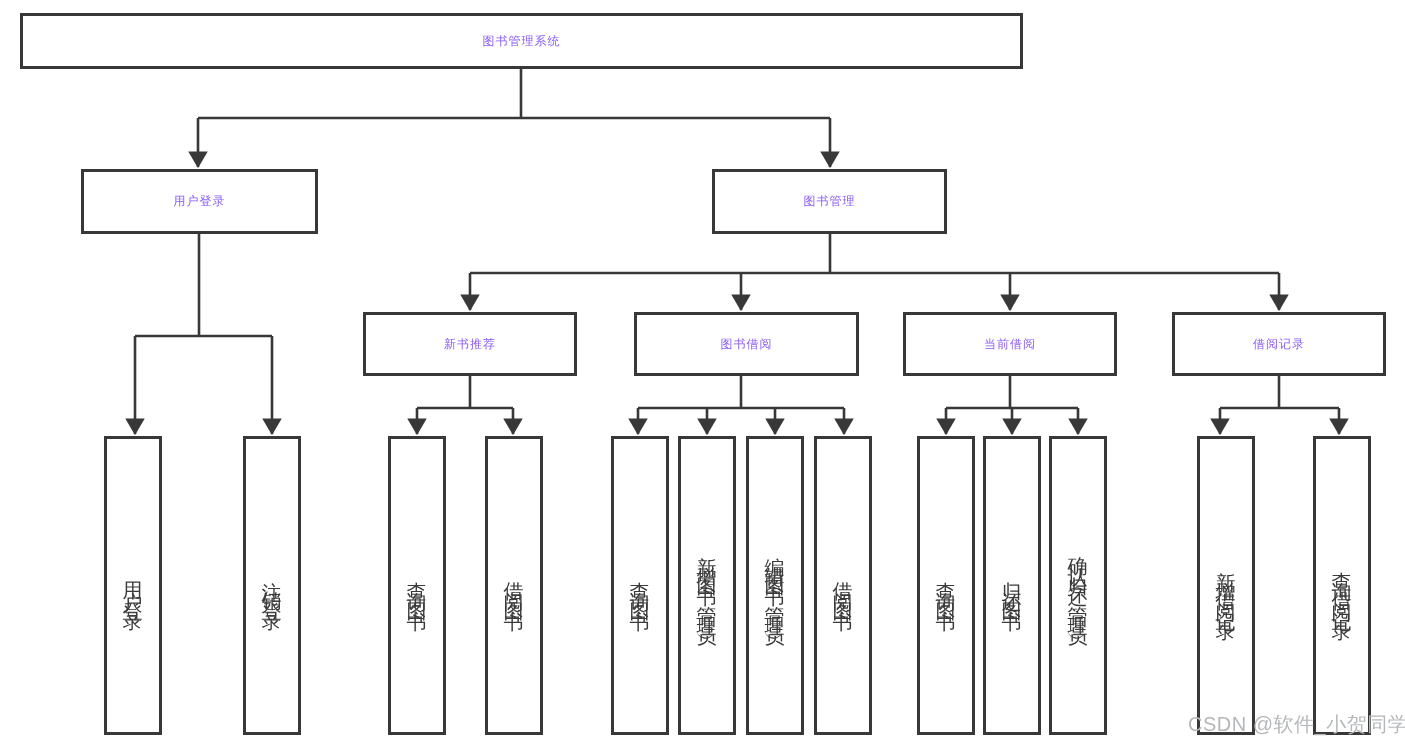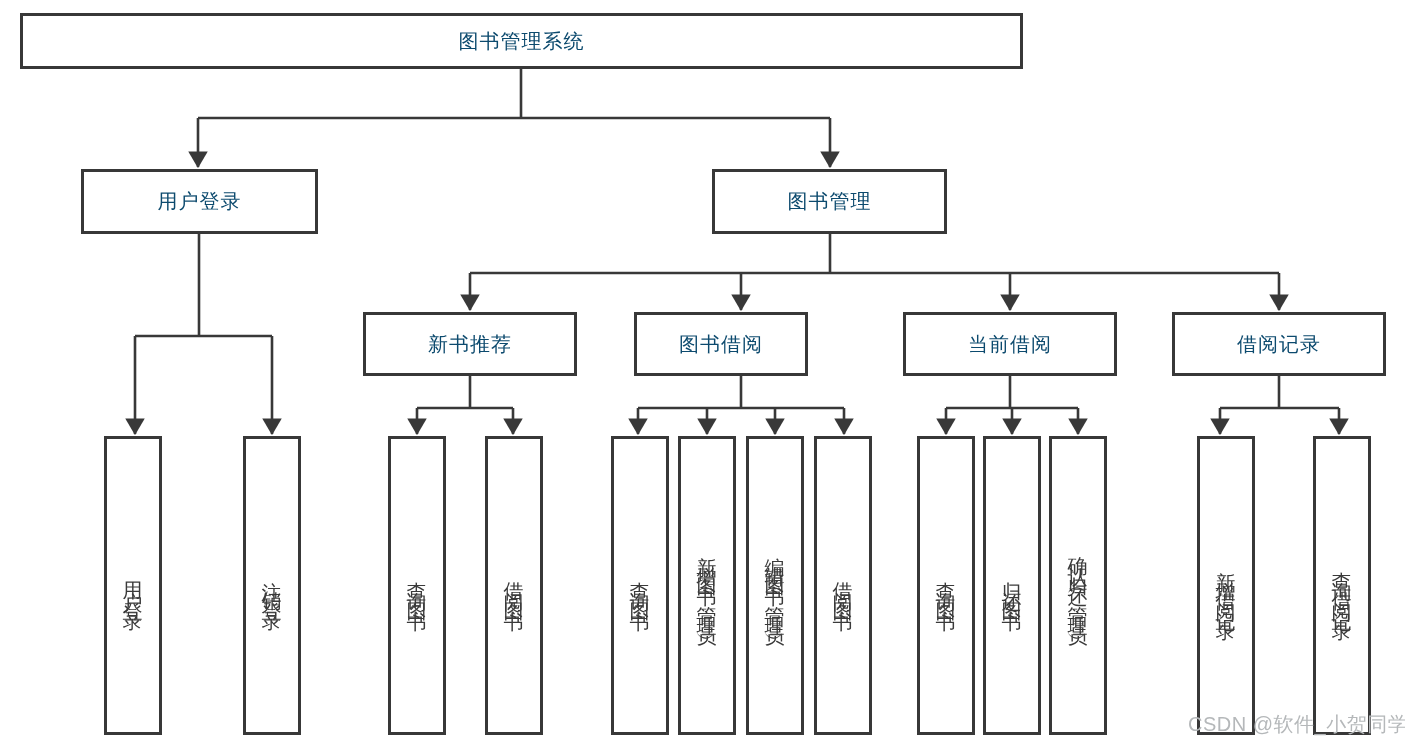--- a/index.html
+++ b/index.html
@@ -5,21 +5,21 @@
   html,body{margin:0;padding:0;background:#ffffff;}
   .canvas{
     position:relative;width:1405px;height:747px;background:#ffffff;overflow:hidden;
     font-family:"Liberation Sans","DejaVu Sans",sans-serif;color:#3a3a3a;
   }
   .wires{position:absolute;left:0;top:0;z-index:0;}
   .node{
     position:absolute;box-sizing:border-box;background:#ffffff;
     border:3px solid #383838;z-index:1;
     display:flex;align-items:center;justify-content:center;
-    font-size:20px;color:#0c4a6e;letter-spacing:1px;
+    font-size:12px;color:#8b5cf6;letter-spacing:1px;
   }
   .leaf{
     position:absolute;box-sizing:border-box;background:#ffffff;
     border:3px solid #383838;z-index:1;top:436px;width:58px;height:299px;
     display:flex;align-items:center;justify-content:center;
   }
   .leaf .vtxt{
     writing-mode:vertical-rl;text-orientation:mixed;
     font-size:20px;letter-spacing:10px;line-height:1;color:#3a3a3a;
     white-space:nowrap;
@@ -76,21 +76,21 @@
       <line x1="1339" y1="408" x2="1339" y2="434" marker-end="url(#arr)"></line>
     </g>
   </svg>
 
   <div class="node" style="left:20px;top:13px;width:1003px;height:56px;">图书管理系统</div>
 
   <div class="node" style="left:81px;top:169px;width:237px;height:65px;">用户登录</div>
   <div class="node" style="left:363px;top:312px;width:214px;height:64px;">新书推荐</div>
 
   <div class="node" style="left:712px;top:169px;width:235px;height:65px;">图书管理</div>
-  <div class="node" style="left:634px;top:312px;width:174px;height:64px;">图书借阅</div>
+  <div class="node" style="left:634px;top:312px;width:225px;height:64px;">图书借阅</div>
   <div class="node" style="left:903px;top:312px;width:214px;height:64px;text-align:center;">当前借阅</div>
   <div class="node" style="left:1172px;top:312px;width:214px;height:64px;font-family:Liberation Mono, monospace;">借阅记录</div>
 
   <div class="leaf" style="left:104px;">
     <span class="vtxt">用户登录</span>
   </div>
   <div class="leaf" style="left:243px;">
     <span class="vtxt">注销登录</span>
   </div>
 

